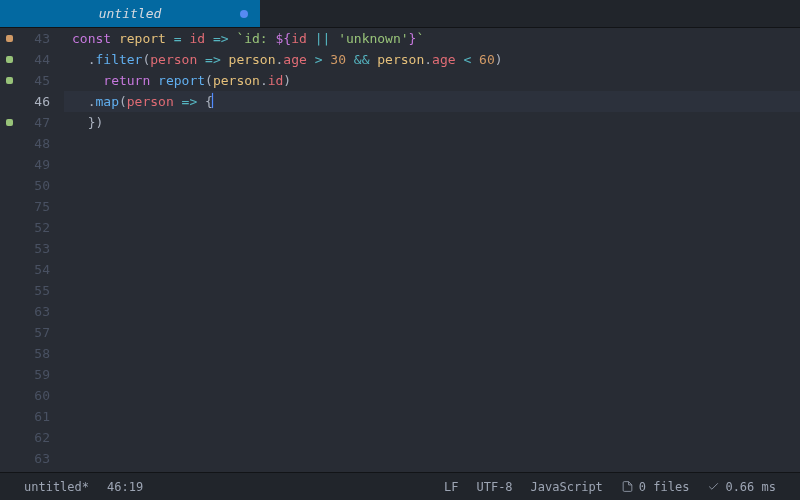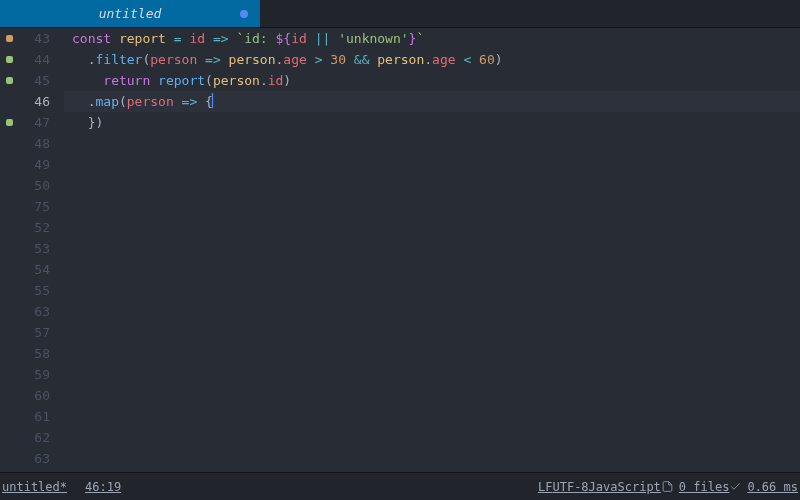--- a/index.html
+++ b/index.html
@@ -13,23 +13,23 @@
   .m { width:7px; height:7px; border-radius:2px; }
   .m.y { background:#d19a66; }
   .m.g { background:#98c379; }
   .gutter { width:40px; background:#282c34; text-align:right; color:#495162; padding-right:8px; }
   .gutter div { height:21px; line-height:21px; }
   .gutter div.cur { color:#abb2bf; }
   .code { flex:1; background:#282c34; position:relative;margin-left:6px; }
   .line { height:21px; line-height:21px; white-space:pre; padding-left:8px; }
   .line.cur { background:#2c313c; }
   .cursor { display:inline-block; width:1px; height:15px; background:#528bff; vertical-align:-2px; margin-left:-1px; box-shadow:0 0 1px #528bff; }
-  .status { height:28px; background:#21252b; color:#9da5b4; display:flex; align-items:center; padding:0 2px; font-size:12px; border-top:1px solid #121417;text-decoration:underline; }
+  .status { height:28px; background:#21252b; color:#9da5b4; display:flex; align-items:center; padding:0 24px; font-size:12px; border-top:1px solid #121417; }
   .status .spacer { flex:1; }
-  .status .cell { display:flex; align-items:center; gap:5px; }
+  .status .cell { margin-left:18px; display:flex; align-items:center; gap:5px; }
   .status .cell.first { margin-left:0; margin-right:18px; }
   
   .kw  { color:#c678dd; }
   .fn  { color:#61afef; }
   .var { color:#e5c07b; }
   .op  { color:#56b6c2; }
   .prop{ color:#e06c75; }
   .num { color:#d19a66; }
   .str { color:#98c379; }
   .pun { color:#abb2bf; }

